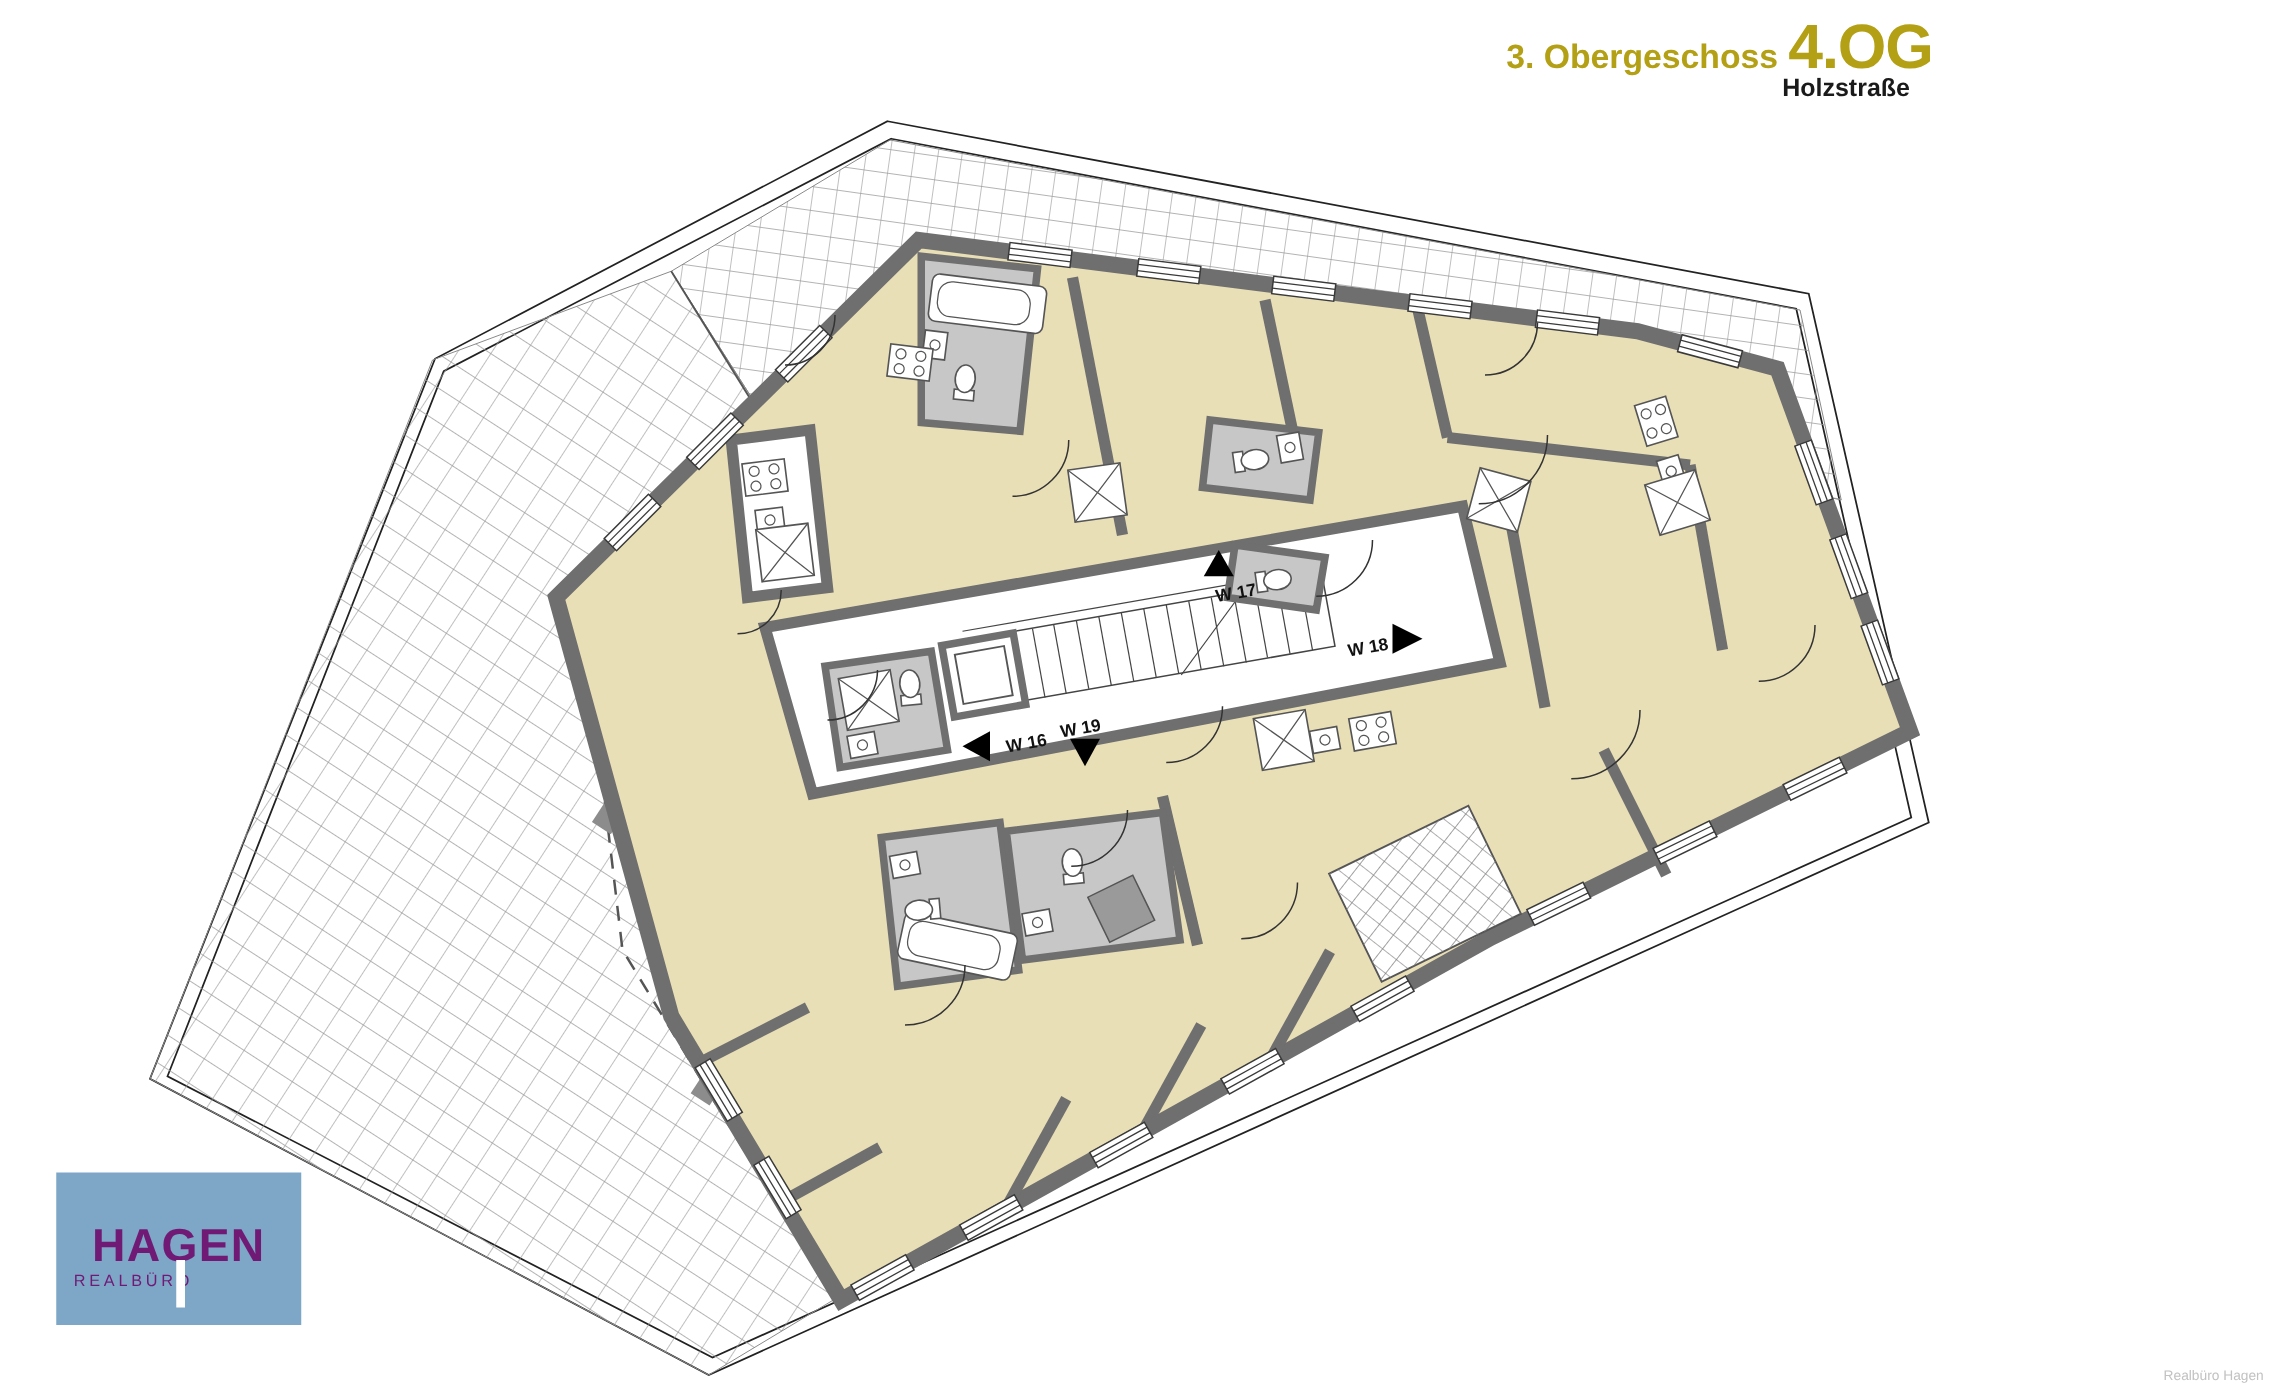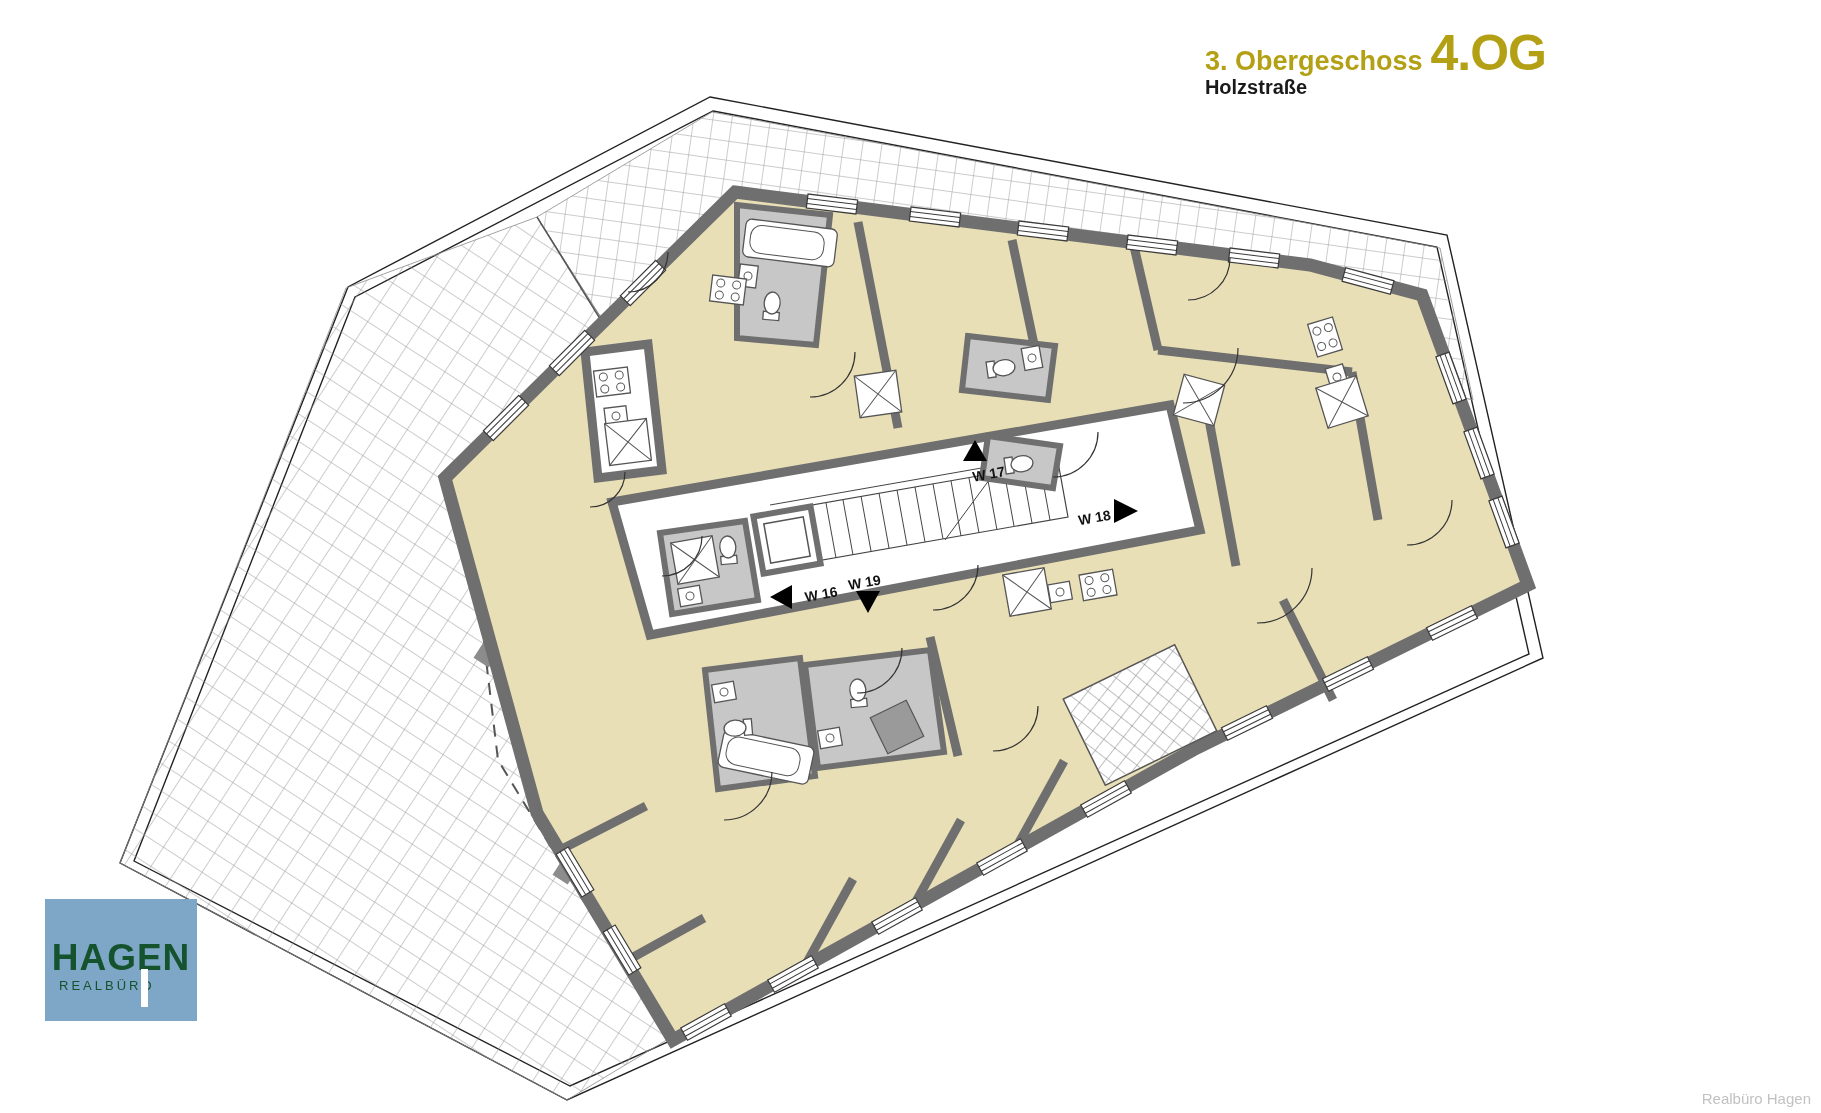--- a/index.html
+++ b/index.html
@@ -18,34 +18,34 @@
   .tread{stroke:#444;stroke-width:1;}
   .winr{fill:#fff;stroke:#3a3a3a;stroke-width:1.2;}
   .winl{stroke:#3a3a3a;stroke-width:1;}
   .fixs{fill:#fff;stroke:#555;stroke-width:1.3;}
   .fixl{fill:none;stroke:#555;stroke-width:1;}
   .lbl{font-size:14px;font-weight:bold;fill:#111;}
   .post{fill:#8c8c8c;}
   .dash{fill:none;stroke:#555;stroke-width:2;stroke-dasharray:12 9;}
 
   
-  .titlebox{position:absolute;top:24px;right:275px;text-align:left;}
+  .titlebox{position:absolute;top:8px;right:275px;text-align:right;}
   .title-row{display:flex;align-items:baseline;justify-content:flex-end;gap:8px;}
   .floor-name{font-size:27px;font-weight:bold;}
   .floor-code{font-size:50px;font-weight:bold;letter-spacing:-1px;}
   .street{font-size:20px;font-weight:bold;color:#1a1a1a;padding-right:18px;margin-top:-6px;}
 
   
-  .logo{position:absolute;left:45px;top:899px;width:152px;height:122px;
-        color:#14532d;text-align:center;}
+  .logo{position:absolute;left:45px;top:938px;width:196px;height:122px;
+        color:#701a75;text-align:center;}
   .brand{font-size:37px;font-weight:bold;letter-spacing:1px;margin-top:40px;line-height:1;}
   .brand-sub{font-size:13px;letter-spacing:3px;margin-top:2px;text-align:left;padding-left:14px;}
   .g-tail{position:absolute;left:96px;top:70px;width:7px;height:38px;background:#fff;}
 
-  .credit{position:absolute;right:10px;bottom:6px;font-size:15px;color:#c2c2c2;}
+  .credit{position:absolute;right:10px;bottom:6px;font-size:11px;color:#c2c2c2;}
 </style>
 </head>
 <body>
 
 <div class="stage">
 
   <svg width="1821" height="1113" viewBox="0 0 1821 1113">
     <defs>
       <pattern id="hatchTop" width="19" height="19" patternUnits="userSpaceOnUse" patternTransform="rotate(8)">
         <path d="M0 0 H19 M0 0 V19" stroke="#9a9a9a" stroke-width="1" fill="none"></path>

